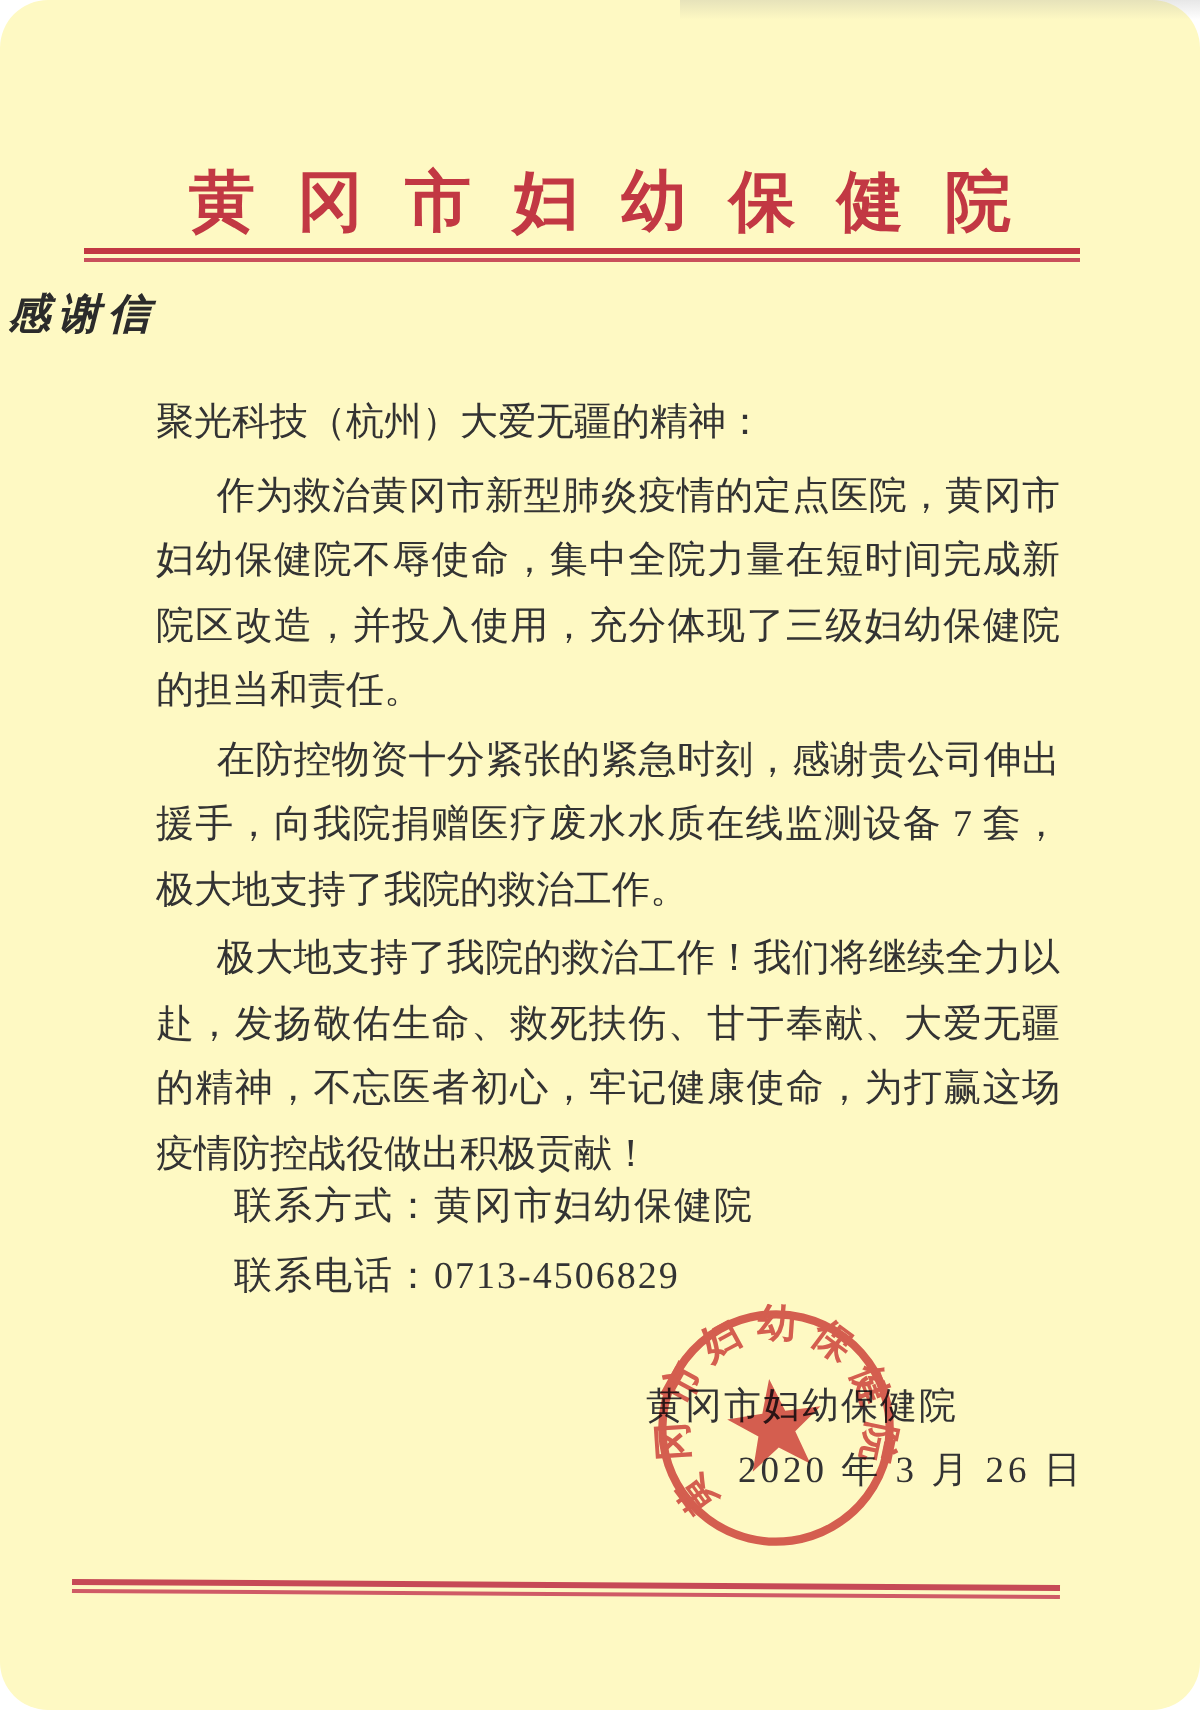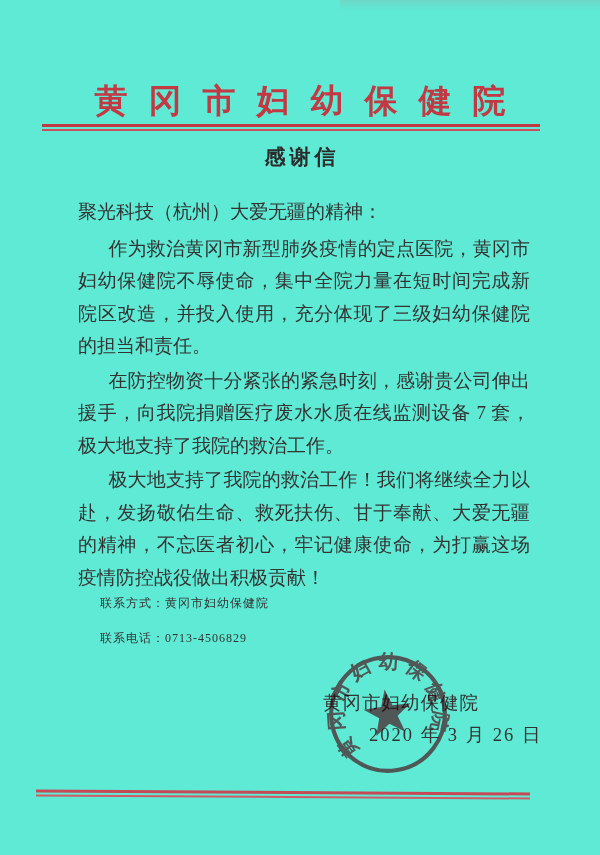--- a/index.html
+++ b/index.html
@@ -1,21 +1,22 @@
 <!DOCTYPE html>
 <html><head>
 <meta charset="utf-8">
 <style>
   * { margin: 0; padding: 0; box-sizing: border-box; }
   html, body { width: 600px; height: 855px; background: #ffffff; overflow: hidden; }
   body { font-family: "Liberation Serif", "DejaVu Serif", serif; position: relative; }
 
   .page {
     position: absolute; inset: 0;
-    background: #5eead4;
+    background: #fef9c3;
+    border-radius: 24px;
   }
   
   .scan-edge-top {
     position: absolute; top: 0; right: 0; width: 260px; height: 10px;
     background: linear-gradient(to bottom, rgba(160,160,160,0.25), rgba(160,160,160,0));
     pointer-events: none;
   }
 
   .letterhead {
     position: absolute; top: 79px; left: 0; width: 100%;
@@ -28,42 +29,42 @@
 
   .header-rule {
     position: absolute; top: 124px; left: 42px; width: 498px; height: 8px;
   }
   .header-rule .line-thick { height: 3px; background: #c23843; }
   .header-rule .line-gap { height: 2px; background: transparent; }
   .header-rule .line-thin { height: 2px; background: #c9505c; }
 
   .letter-title {
     position: absolute; top: 143px; left: 0; width: 100%;
-    text-align: center;
     font-size: 21px; font-weight: 600; letter-spacing: 4px; text-indent: 4px;
     color: #2b2b2b;
+    font-style: italic;
   }
 
   .letter-body {
     position: absolute; top: 196px; left: 78px; width: 452px;
     font-size: 19px; line-height: 32.5px; color: #333333;
     text-align: justify;
   }
   .letter-body .salutation {
     text-indent: 0;
     margin-bottom: 4px;
   }
   .letter-body p.para {
     text-indent: 1.6em;
     margin-bottom: 2px;
   }
 
   .contact-block {
-    position: absolute; top: 586px; left: 100px;
-    font-size: 12px; color: #333333; line-height: 35px;
+    position: absolute; top: 586px; left: 117px;
+    font-size: 19px; color: #333333; line-height: 35px;
     letter-spacing: 1px;
   }
 
   .signature {
     position: absolute; top: 690px; left: 323px;
     font-size: 18.5px; color: #333333; letter-spacing: 1px;
     z-index: 1;
   }
   .date-line {
     position: absolute; top: 722px; left: 333px;

